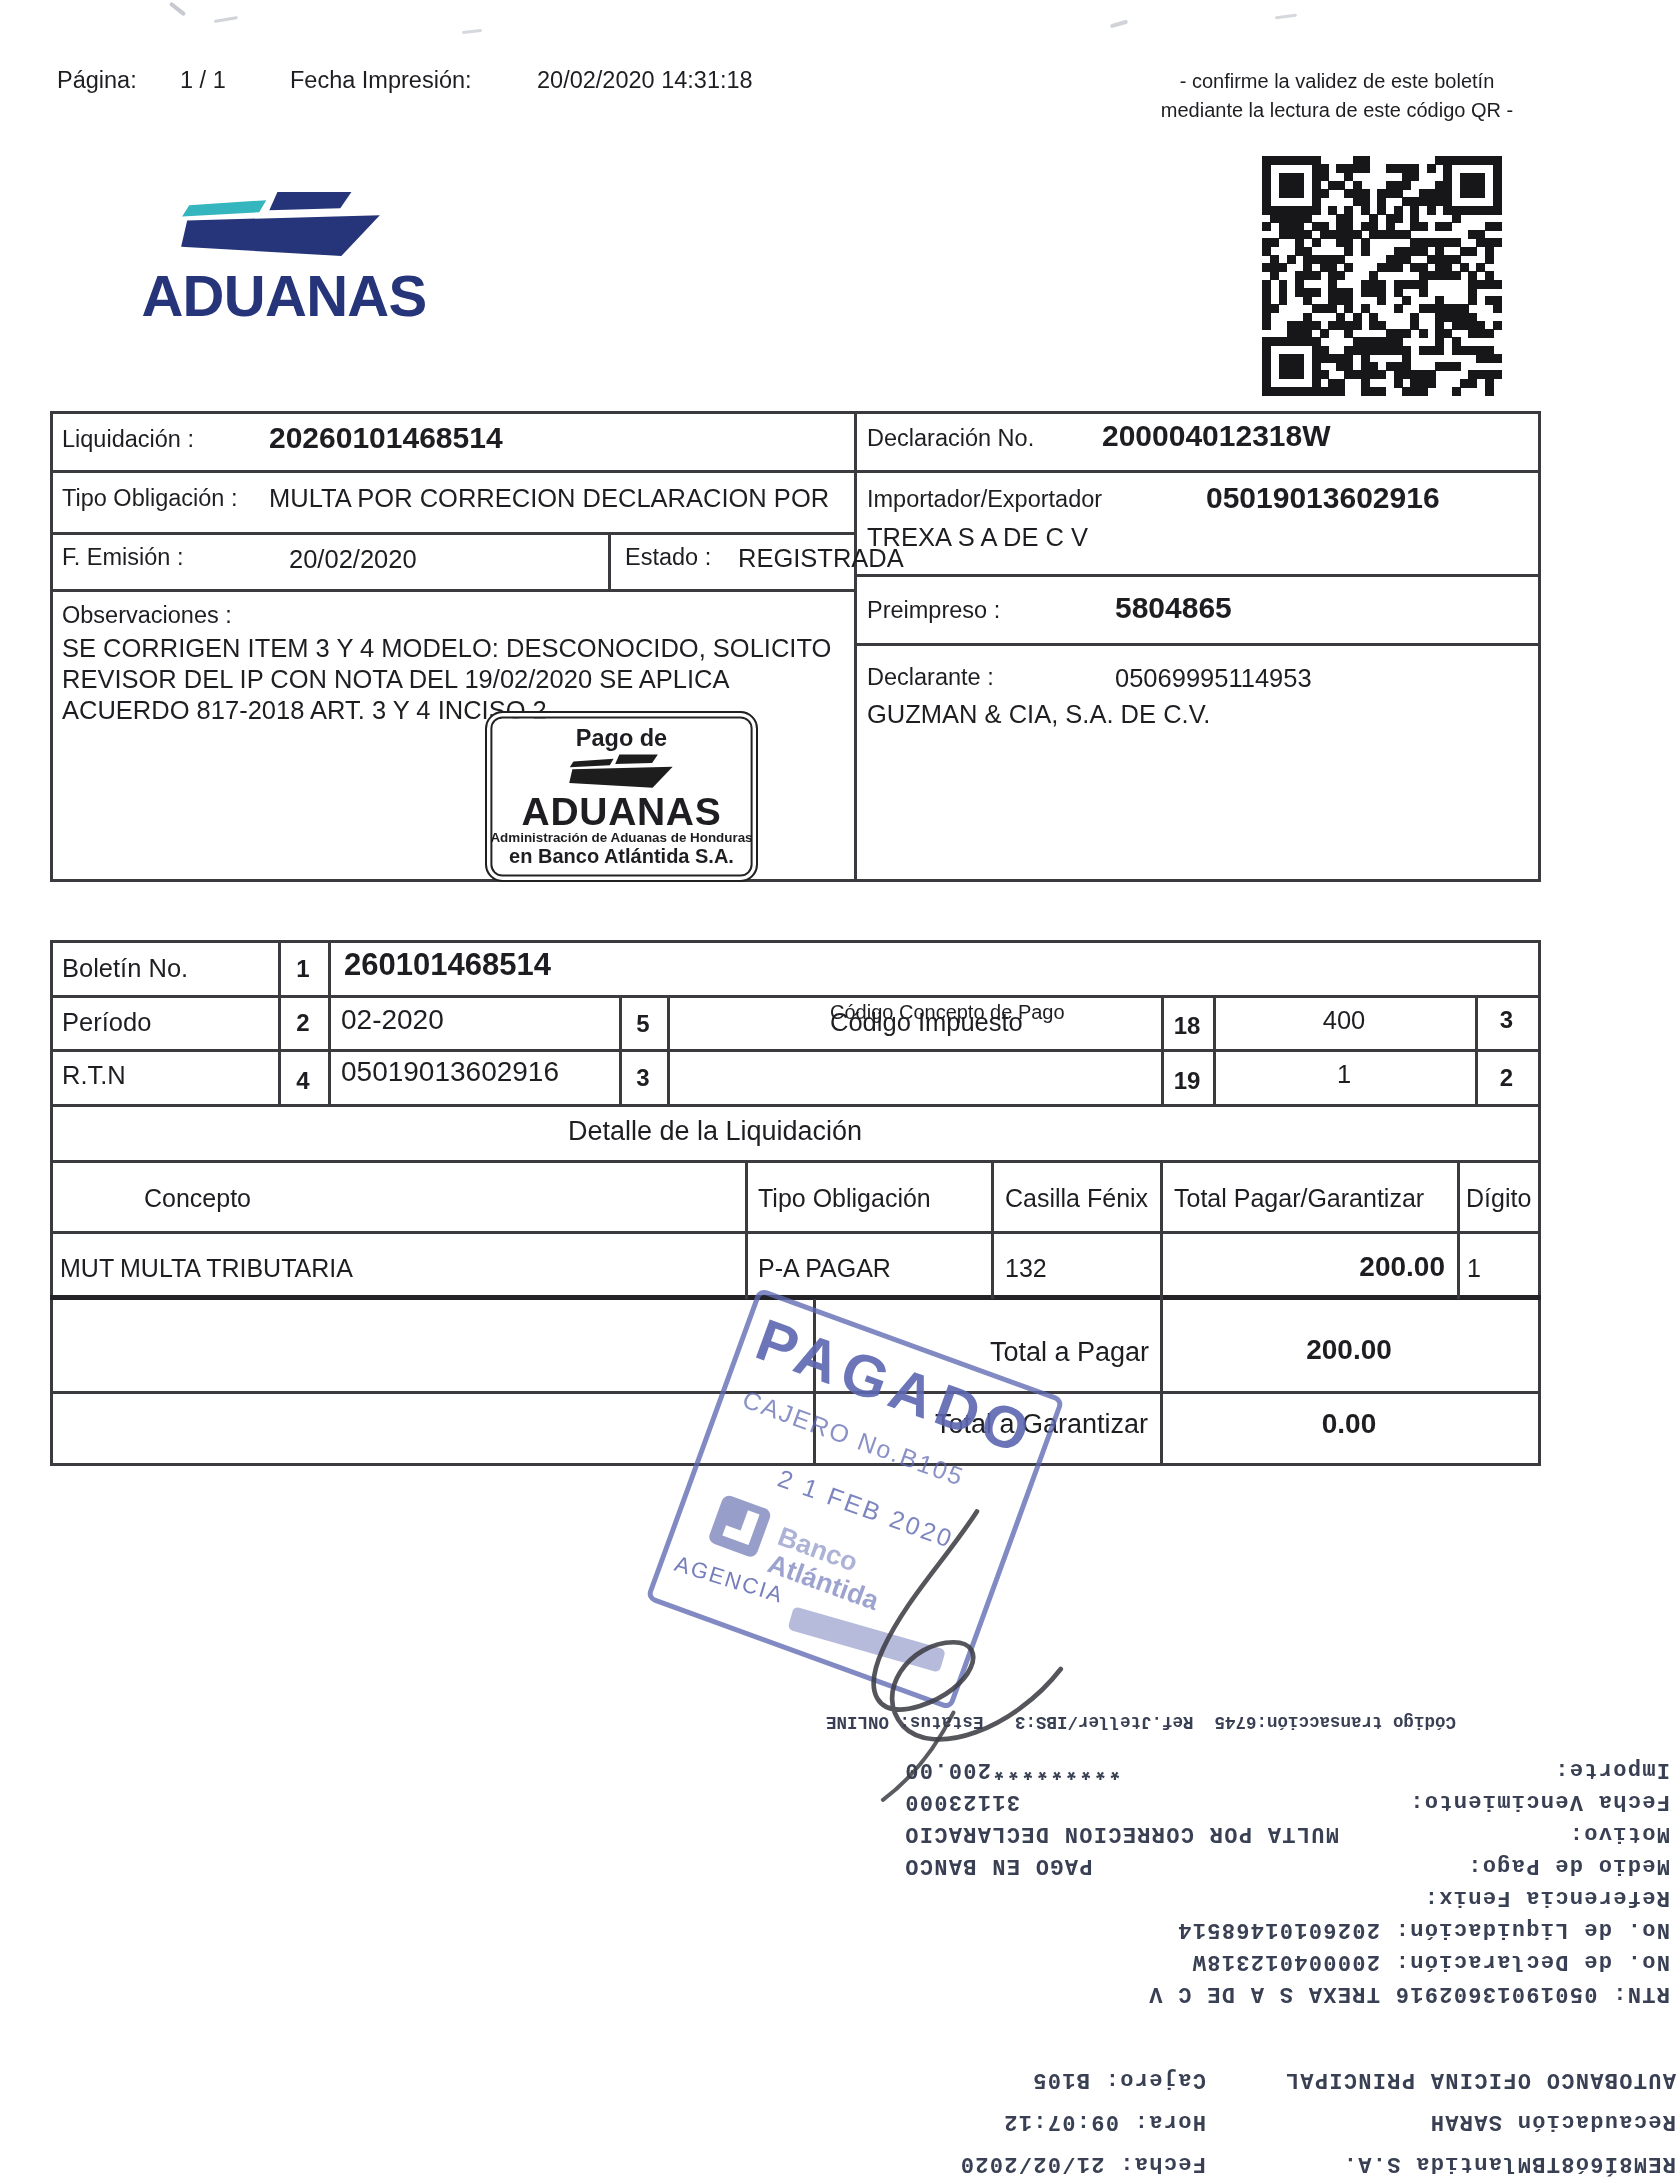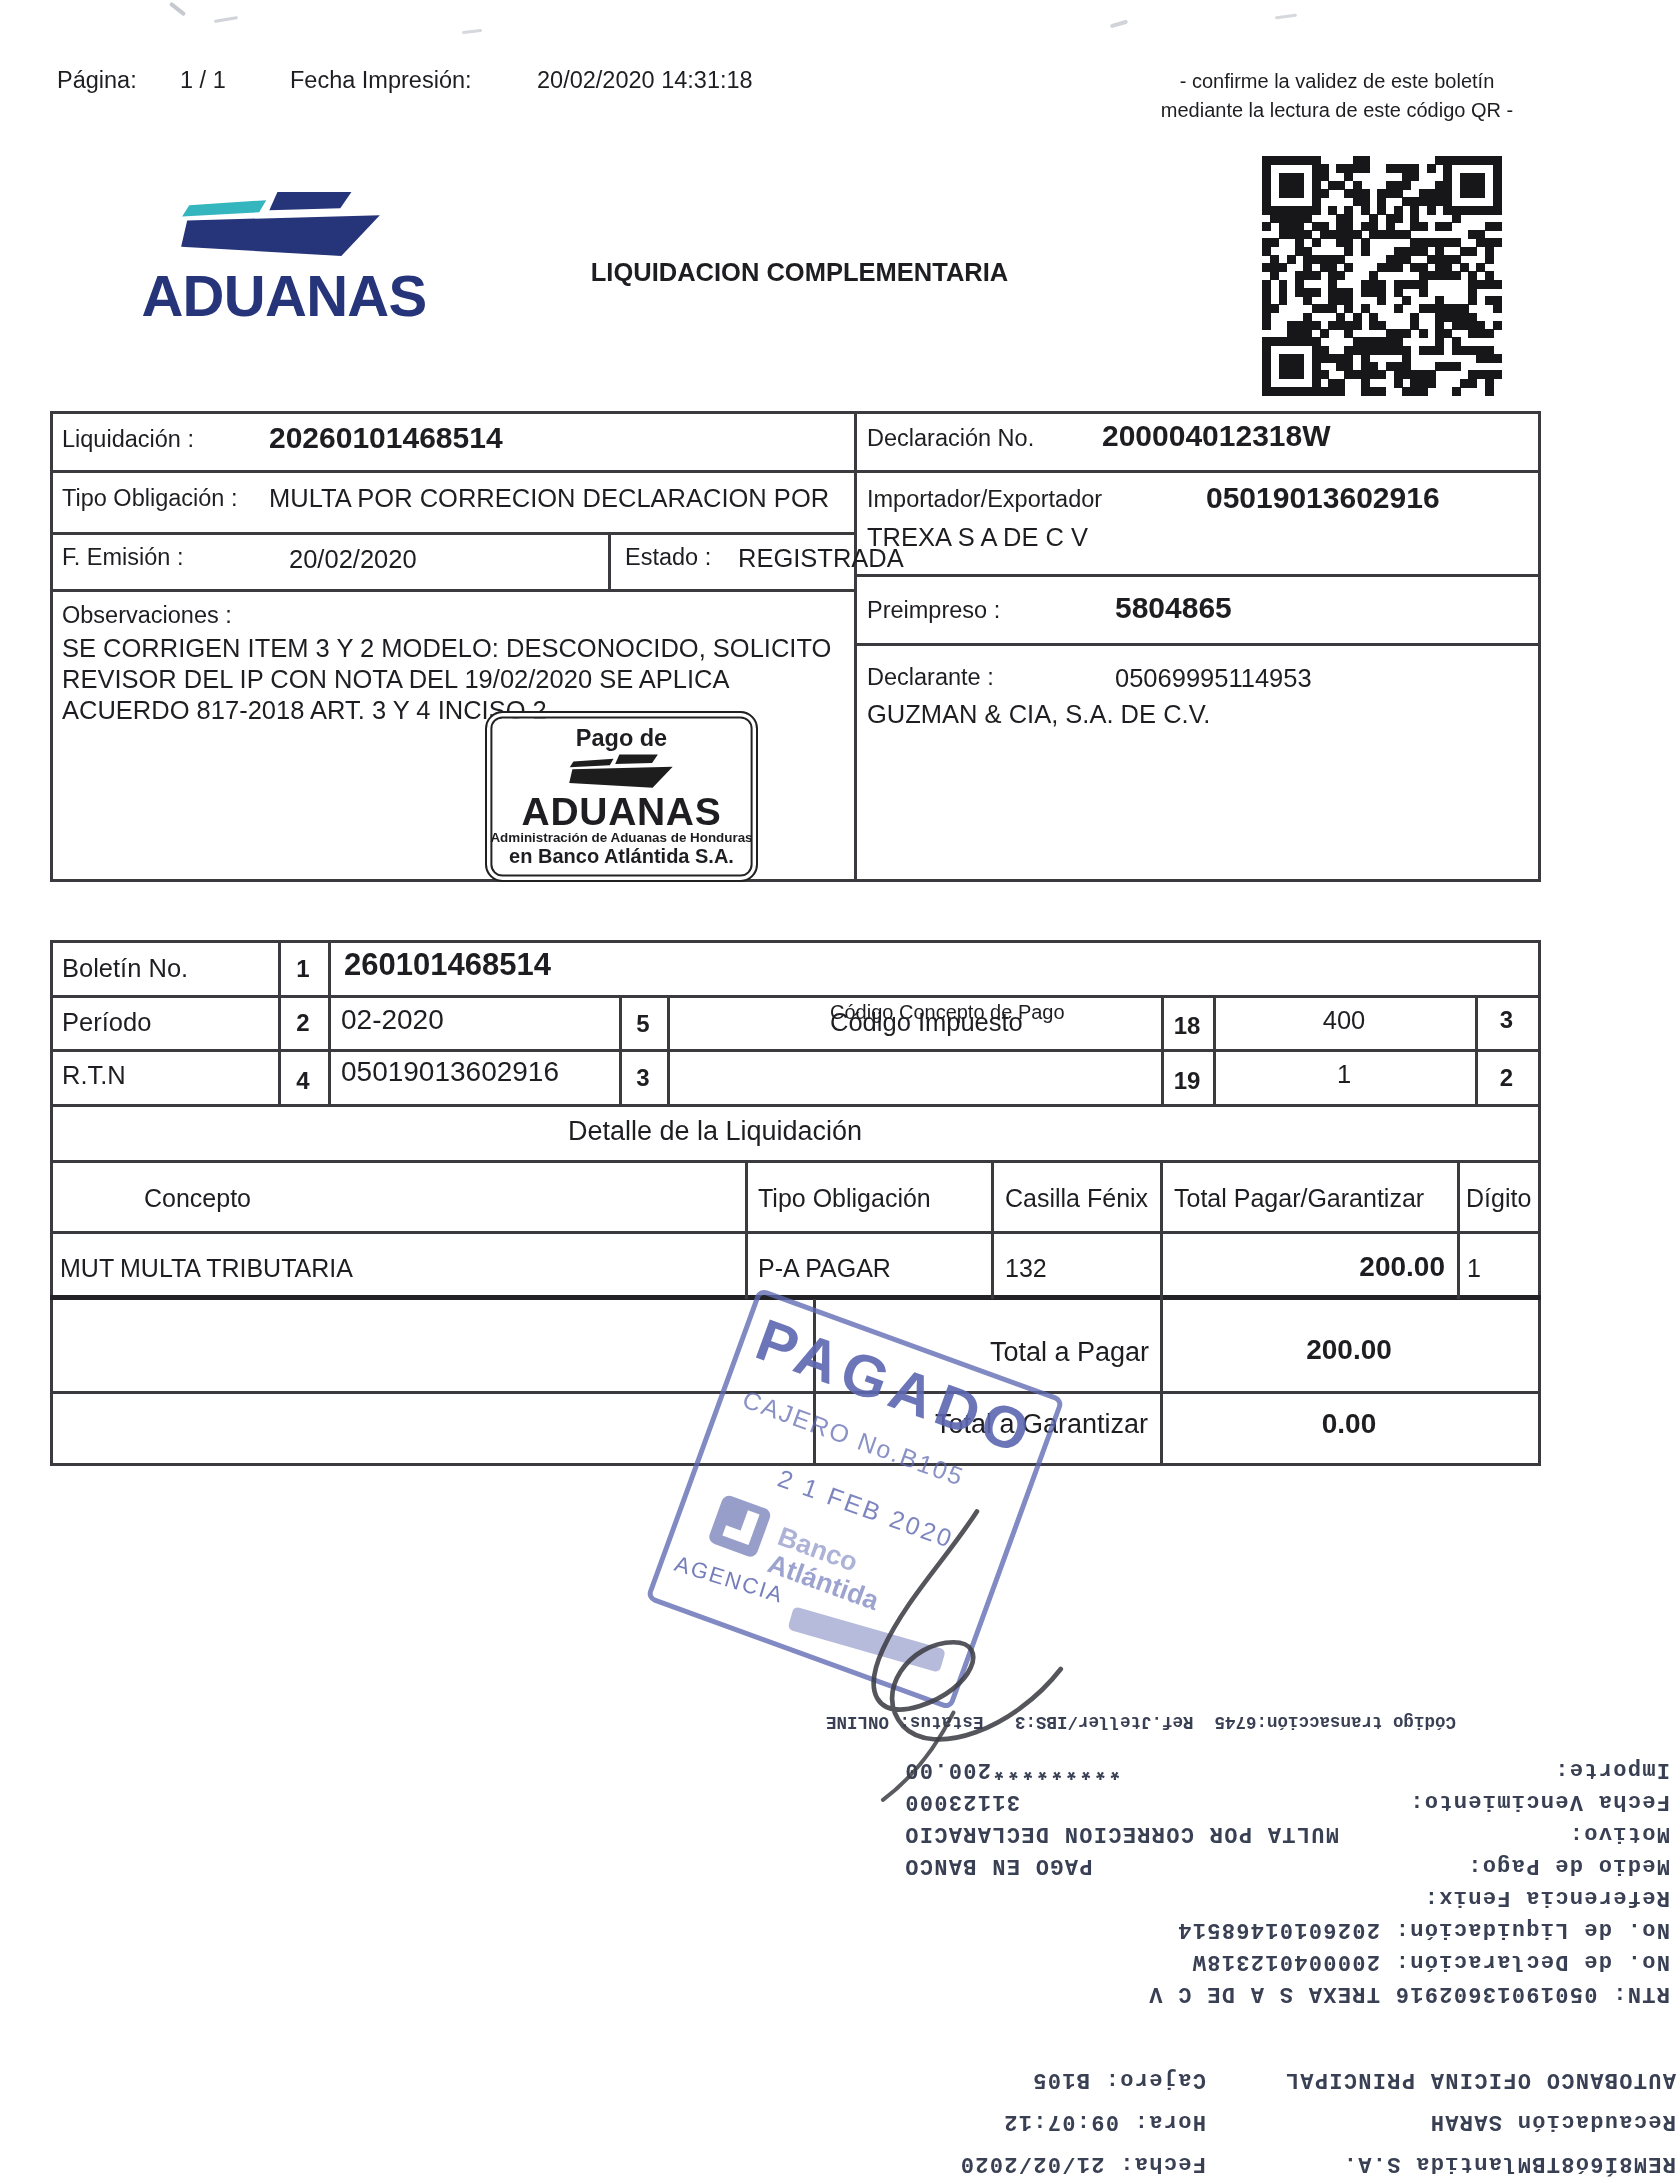--- a/index.html
+++ b/index.html
@@ -54,21 +54,20 @@
   <div class="t c" style="left:1102px;top:70px;width:470px;font-size:20px">- confirme la validez de este boletín</div>
   <div class="t c" style="left:1102px;top:99px;width:470px;font-size:20px">mediante la lectura de este código QR -</div>
 
   <svg style="position:absolute;left:180px;top:189px" width="205" height="73" viewBox="0 0 200 72">
     <polygon points="8,16 84,11 77,23 1,27" fill="#35b5bd"></polygon>
     <polygon points="95,3 168,3 157,19 87,21" fill="#263579"></polygon>
     <polygon points="6,31 196,26 158,66 0,57" fill="#263579"></polygon>
   </svg>
   <div class="t b c navy" style="left:131px;top:263px;width:306px;font-size:58px;letter-spacing:-0.7px">ADUANAS</div>
 
-  <div class="t b c" style="left:430px;top:258px;width:739px;font-size:25.5px">LIQUIDACION COMPLEMENTARIA</div>
 
   <div id="qr">
       <i style="left:0px;top:0px;width:8.7px;height:8.7px"></i>
       <i style="left:8.3px;top:0px;width:8.7px;height:8.7px"></i>
       <i style="left:16.5px;top:0px;width:8.7px;height:8.7px"></i>
       <i style="left:25px;top:0px;width:8.7px;height:8.7px"></i>
       <i style="left:33px;top:0px;width:8.7px;height:8.7px"></i>
       <i style="left:41px;top:0px;width:8.7px;height:8.7px"></i>
       <i style="left:50px;top:0px;width:8.7px;height:8.7px"></i>
       <i style="left:91px;top:0px;width:8.7px;height:8.7px"></i>
@@ -526,21 +525,21 @@
 
   <div class="t" style="left:62px;top:426px;font-size:23.5px">Liquidación :</div>
   <div class="t b" style="left:269px;top:421px;font-size:30px">20260101468514</div>
   <div class="t" style="left:62px;top:485px;font-size:23.5px">Tipo Obligación :</div>
   <div class="t" style="left:269px;top:484px;font-size:25.5px">MULTA POR CORRECION DECLARACION POR</div>
   <div class="t" style="left:62px;top:544px;font-size:23.5px">F. Emisión :</div>
   <div class="t" style="left:289px;top:545px;font-size:25.5px">20/02/2020</div>
   <div class="t" style="left:625px;top:544px;font-size:23.5px">Estado :</div>
   <div class="t" style="left:738px;top:544px;font-size:25.5px">REGISTRADA</div>
   <div class="t" style="left:62px;top:602px;font-size:23.5px">Observaciones :</div>
-  <div class="t" style="left:62px;top:634px;font-size:25.5px">SE CORRIGEN ITEM 3 Y 2 MODELO: DESCONOCIDO, SOLICITO</div>
+  <div class="t" style="left:62px;top:634px;font-size:25.5px">SE CORRIGEN ITEM 3 Y 4 MODELO: DESCONOCIDO, SOLICITO</div>
   <div class="t" style="left:62px;top:665px;font-size:25.5px">REVISOR DEL IP CON NOTA DEL 19/02/2020 SE APLICA</div>
   <div class="t" style="left:62px;top:696px;font-size:25.5px">ACUERDO 817-2018 ART. 3 Y 4 INCISO 2</div>
 
   <div class="t" style="left:867px;top:425px;font-size:23.5px">Declaración No.</div>
   <div class="t b" style="left:1102px;top:419px;font-size:30px">200004012318W</div>
   <div class="t" style="left:867px;top:486px;font-size:23.5px">Importador/Exportador</div>
   <div class="t b" style="left:1206px;top:481px;font-size:30px">05019013602916</div>
   <div class="t" style="left:867px;top:523px;font-size:25.5px">TREXA S A DE C V</div>
   <div class="t" style="left:867px;top:597px;font-size:23.5px">Preimpreso :</div>
   <div class="t b" style="left:1115px;top:591px;font-size:30px">5804865</div>

